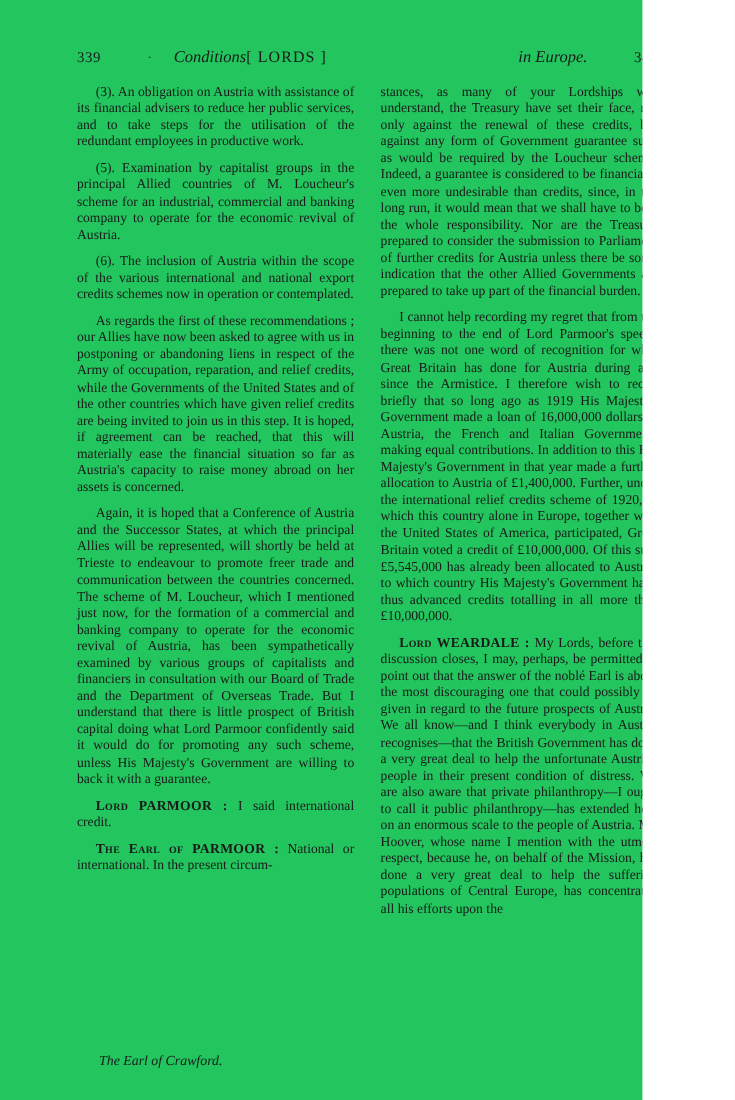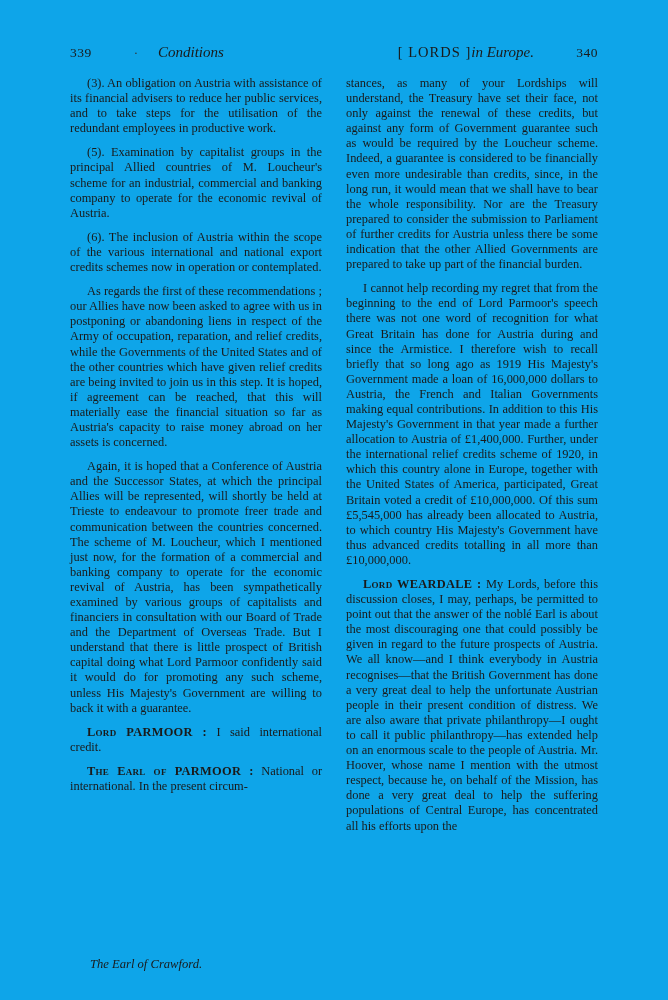--- a/index.html
+++ b/index.html
@@ -2,23 +2,23 @@
 <html><head>
 <meta charset="utf-8">
 <style>
   html, body {
     margin: 0;
     padding: 0;
     background: #ffffff;
   }
   .page {
     position: relative;
-    width: 668px;
+    width: 584px;
     height: 1000px;
-    background: #0ea5e9;
+    background: #22c55e;
     font-family: "Liberation Serif", serif;
     color: #1a1a1a;
     overflow: hidden;
   }
   .header {
     position: absolute;
     top: 44px;
     left: 70px;
     width: 528px;
     height: 22px;
@@ -37,21 +37,21 @@
     text-align: center;
     color: #333;
   }
   .header .run-left {
     font-style: italic;
     font-size: 15px;
     flex: 0 0 auto;
   }
   .header .chamber {
     flex: 1 1 auto;
-    text-align: right;
+    text-align: left;
     font-size: 14.5px;
     letter-spacing: 1px;
   }
   .header .run-right {
     font-style: italic;
     font-size: 15px;
     flex: 0 0 auto;
     margin-right: 30px;
   }
   .header .folio-right {

